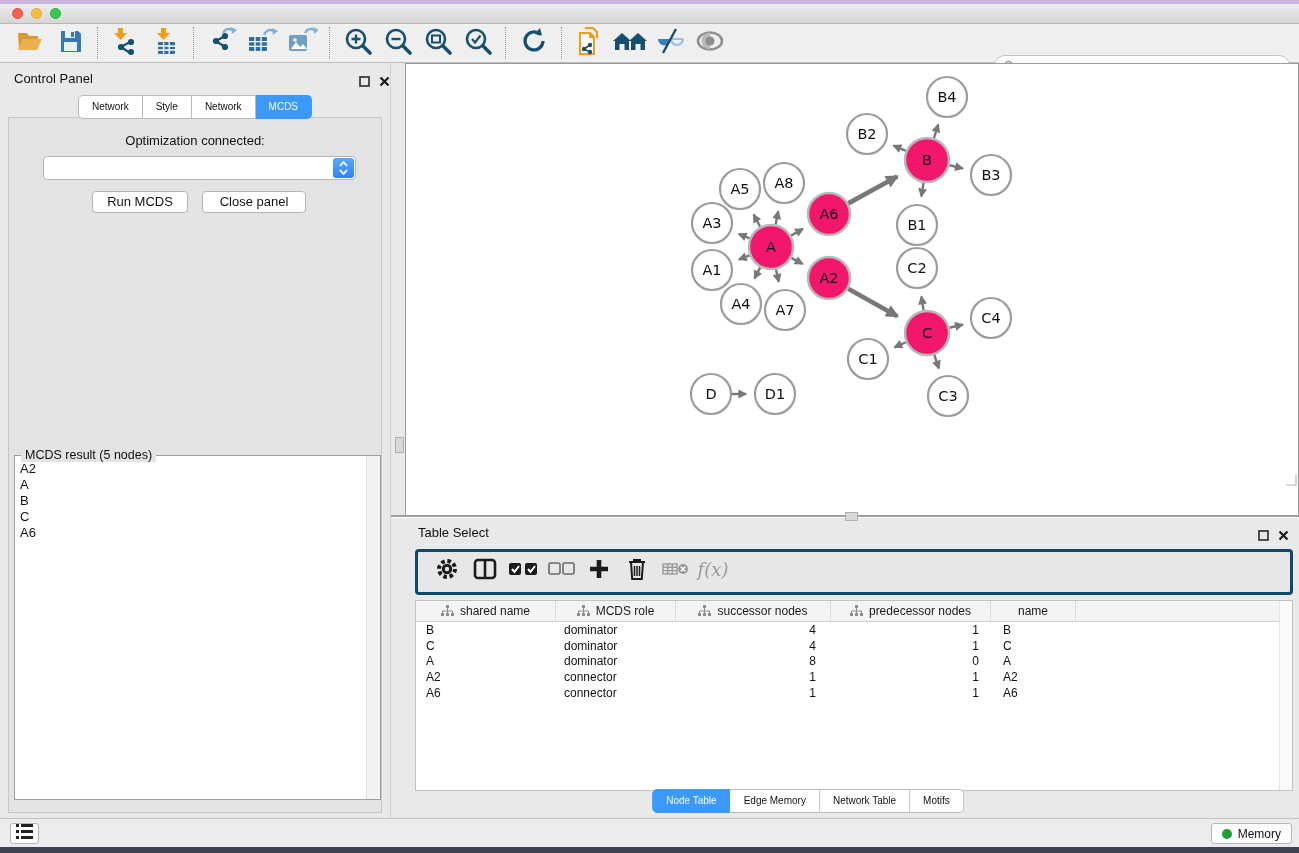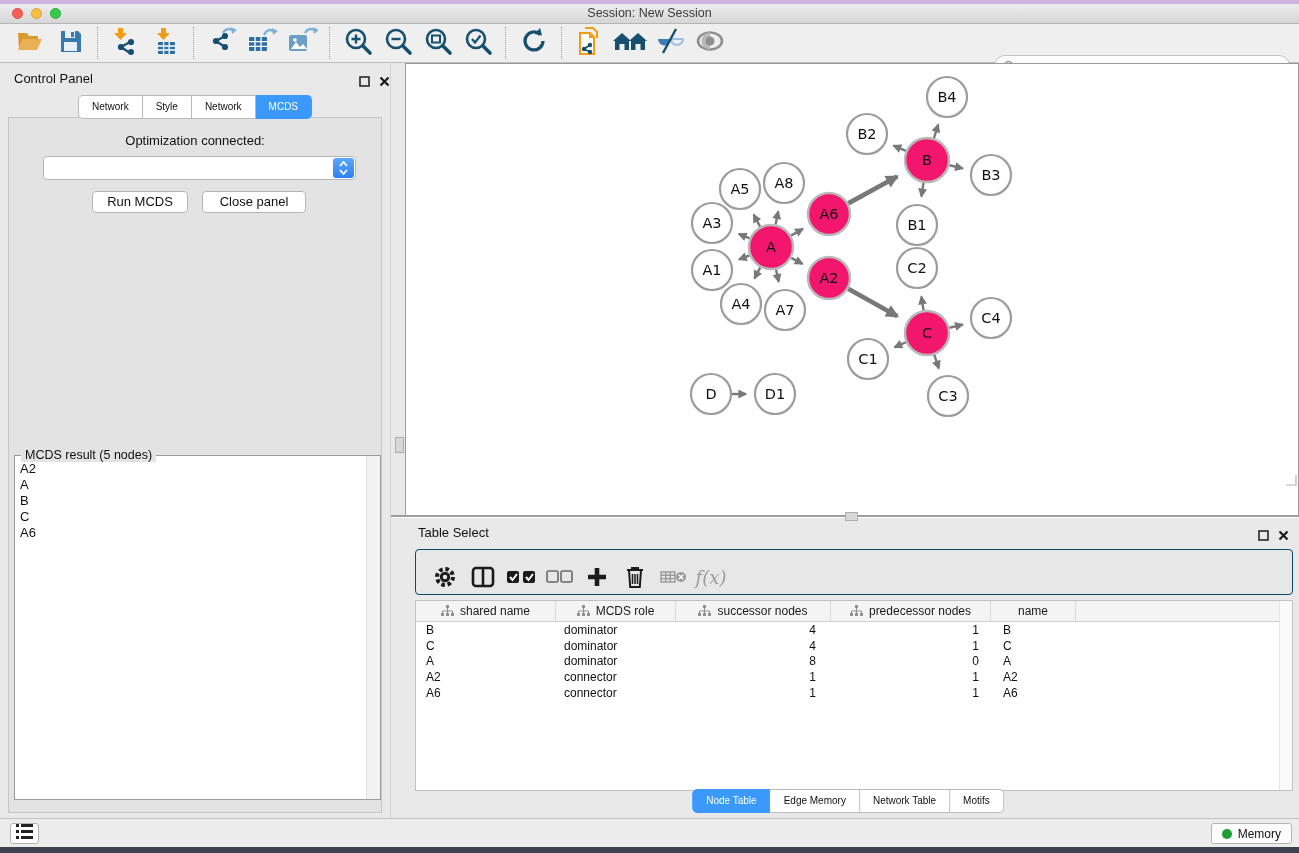--- a/index.html
+++ b/index.html
@@ -61,55 +61,54 @@
            border:1px solid #9a9a9a;box-sizing:border-box;}
   .net-title{position:relative;height:24px;background:linear-gradient(#ececec,#d2d2d2);
              border-bottom:1px solid #b0b0b0;text-align:center;line-height:24px;font-size:12.5px;color:#3a3a3a;}
   .net-title .lights{top:6px;}
   .net-canvas{position:relative;width:892px;height:427px;}
   .resize-grip{position:absolute;right:1px;bottom:1px;}
   
   .tp-title{position:absolute;left:418px;top:525px;font-size:13px;color:#111;}
   .tp-btns{left:1258px;top:527px;}
   .tp-toolbar{position:absolute;left:415px;top:549px;width:878px;height:46px;background:#e7e7e7;
-              border:1px solid #0c4a6e;border-radius:4px;box-sizing:border-box;
-              display:flex;align-items:flex-end;padding-left:10px;}
+              border:3px solid #0c4a6e;border-radius:4px;box-sizing:border-box;
+              display:flex;align-items:flex-start;padding-left:10px;}
   .tp-btn{height:34px;min-width:38px;display:flex;align-items:center;justify-content:center;}
   .fx{font-family:"DejaVu Serif",serif;font-style:italic;color:#9a9a9a;font-size:18px;}
   .tbl{position:absolute;left:415px;top:600px;width:878px;height:191px;background:#fff;
        border:1px solid #c2c2c2;box-sizing:border-box;}
   .tbl-head{display:flex;height:20px;background:#f4f4f4;border-bottom:1px solid #cfcfcf;}
   .tbl-hcell{border-right:1px solid #dadada;display:flex;align-items:center;justify-content:center;
              gap:6px;font-size:12px;color:#1a1a1a;box-sizing:border-box;}
   .tbl-hcell.fill{flex:1;border-right:none;}
   .tbl-row{display:flex;height:15.8px;align-items:center;font-size:12px;color:#111;}
   .tbl-cell{box-sizing:border-box;white-space:nowrap;overflow:hidden;}
   .tbl-scroll{position:absolute;right:0;top:0;bottom:0;width:12px;background:#fafafa;border-left:1px solid #e6e6e6;}
-  .tp-tabs{left:848px;top:789px;transform:translateX(-50%);text-align:right;}
+  .tp-tabs{left:808px;top:789px;transform:translateX(-50%);text-align:right;}
   
   .statusbar{position:absolute;left:0;right:0;top:818px;height:29px;background:#ececec;border-top:1px solid #c2c2c2;}
   .list-btn{position:absolute;left:10px;top:4px;width:29px;height:21px;background:#fdfdfd;border:1px solid #b5b5b5;
             border-radius:3px;display:flex;align-items:center;justify-content:center;box-sizing:border-box;}
   .mem-btn{position:absolute;right:7px;top:4px;height:21px;background:#fdfdfd;border:1px solid #b5b5b5;
            border-radius:3px;display:flex;align-items:center;gap:6px;padding:0 10px;box-sizing:border-box;}
   .mem-dot{width:10px;height:10px;border-radius:50%;background:#1f9e35;}
   .mem-label{font-size:12px;color:#111;}
   .bottom-strip{position:absolute;left:0;right:0;top:847px;height:6px;background:#3c4250;}
 </style>
 </head>
 <body>
 
 <div class="purple-strip"></div>
 <div class="titlebar">
   <div class="lights">
     <div class="light r"></div>
     <div class="light y"></div>
     <div class="light g"></div>
   </div>
-  <div class="title">Session: New Session</div>
 </div>
 
 <div class="toolbar">
   <div style="display:flex;align-items:center;">
       <div class="tb-btn">
         <span class="tb-ic"><svg width="28" height="24" viewBox="0 0 28 24">
             <path d="M2 4h9l2 3h9v3H7L3 20z" fill="#d8992f"></path>
             <path d="M7 10h19l-5 11H2z" fill="#eab153"></path>
           </svg></span>
       </div>

